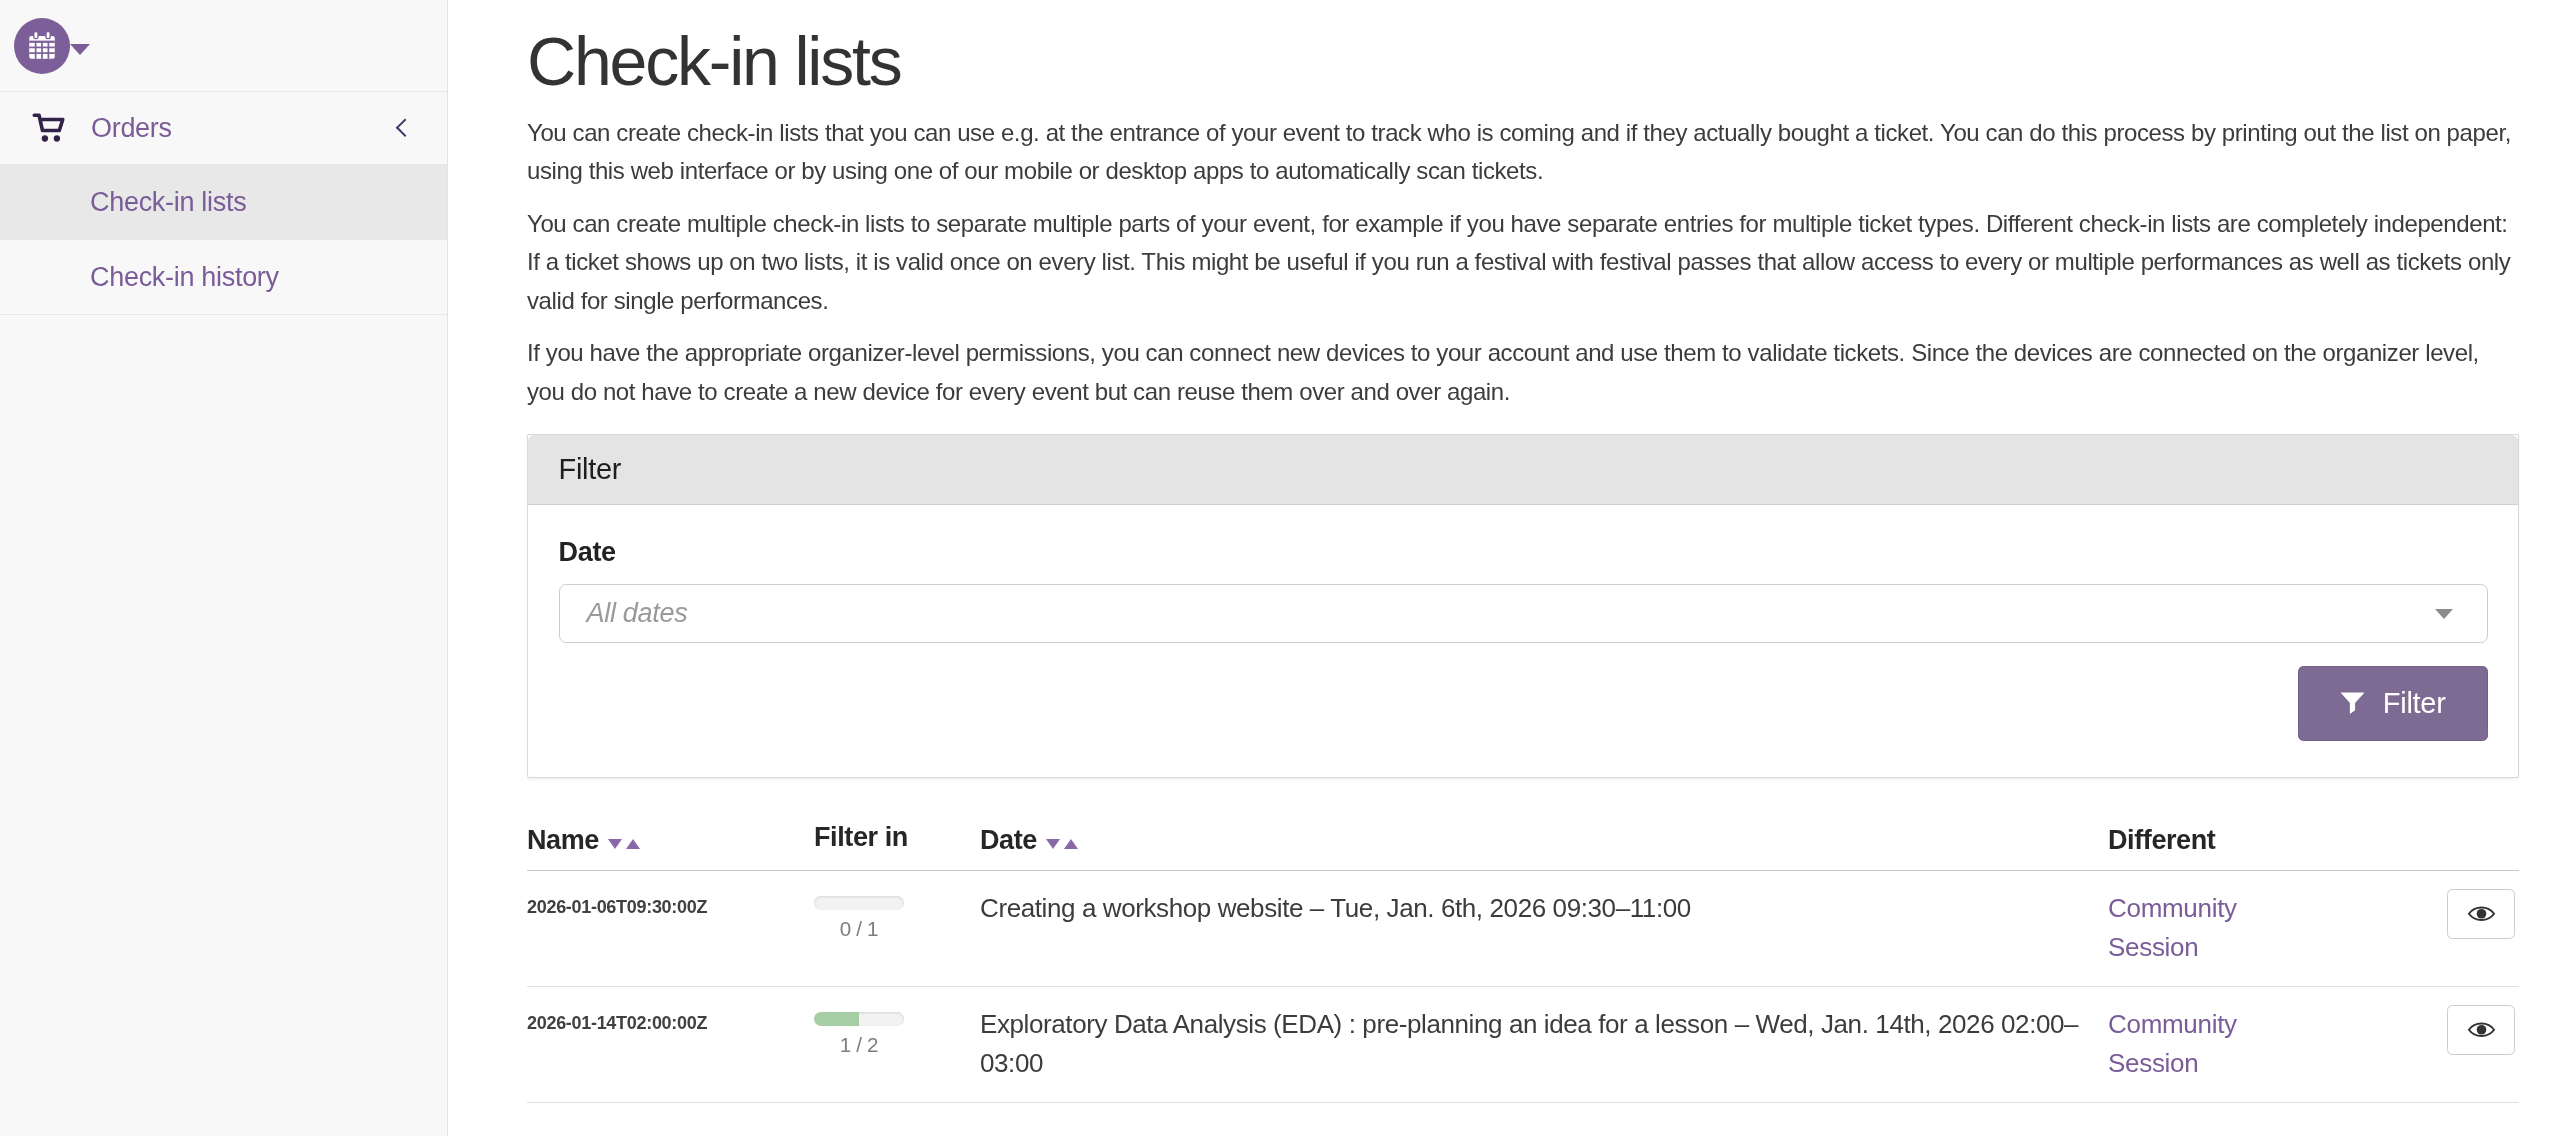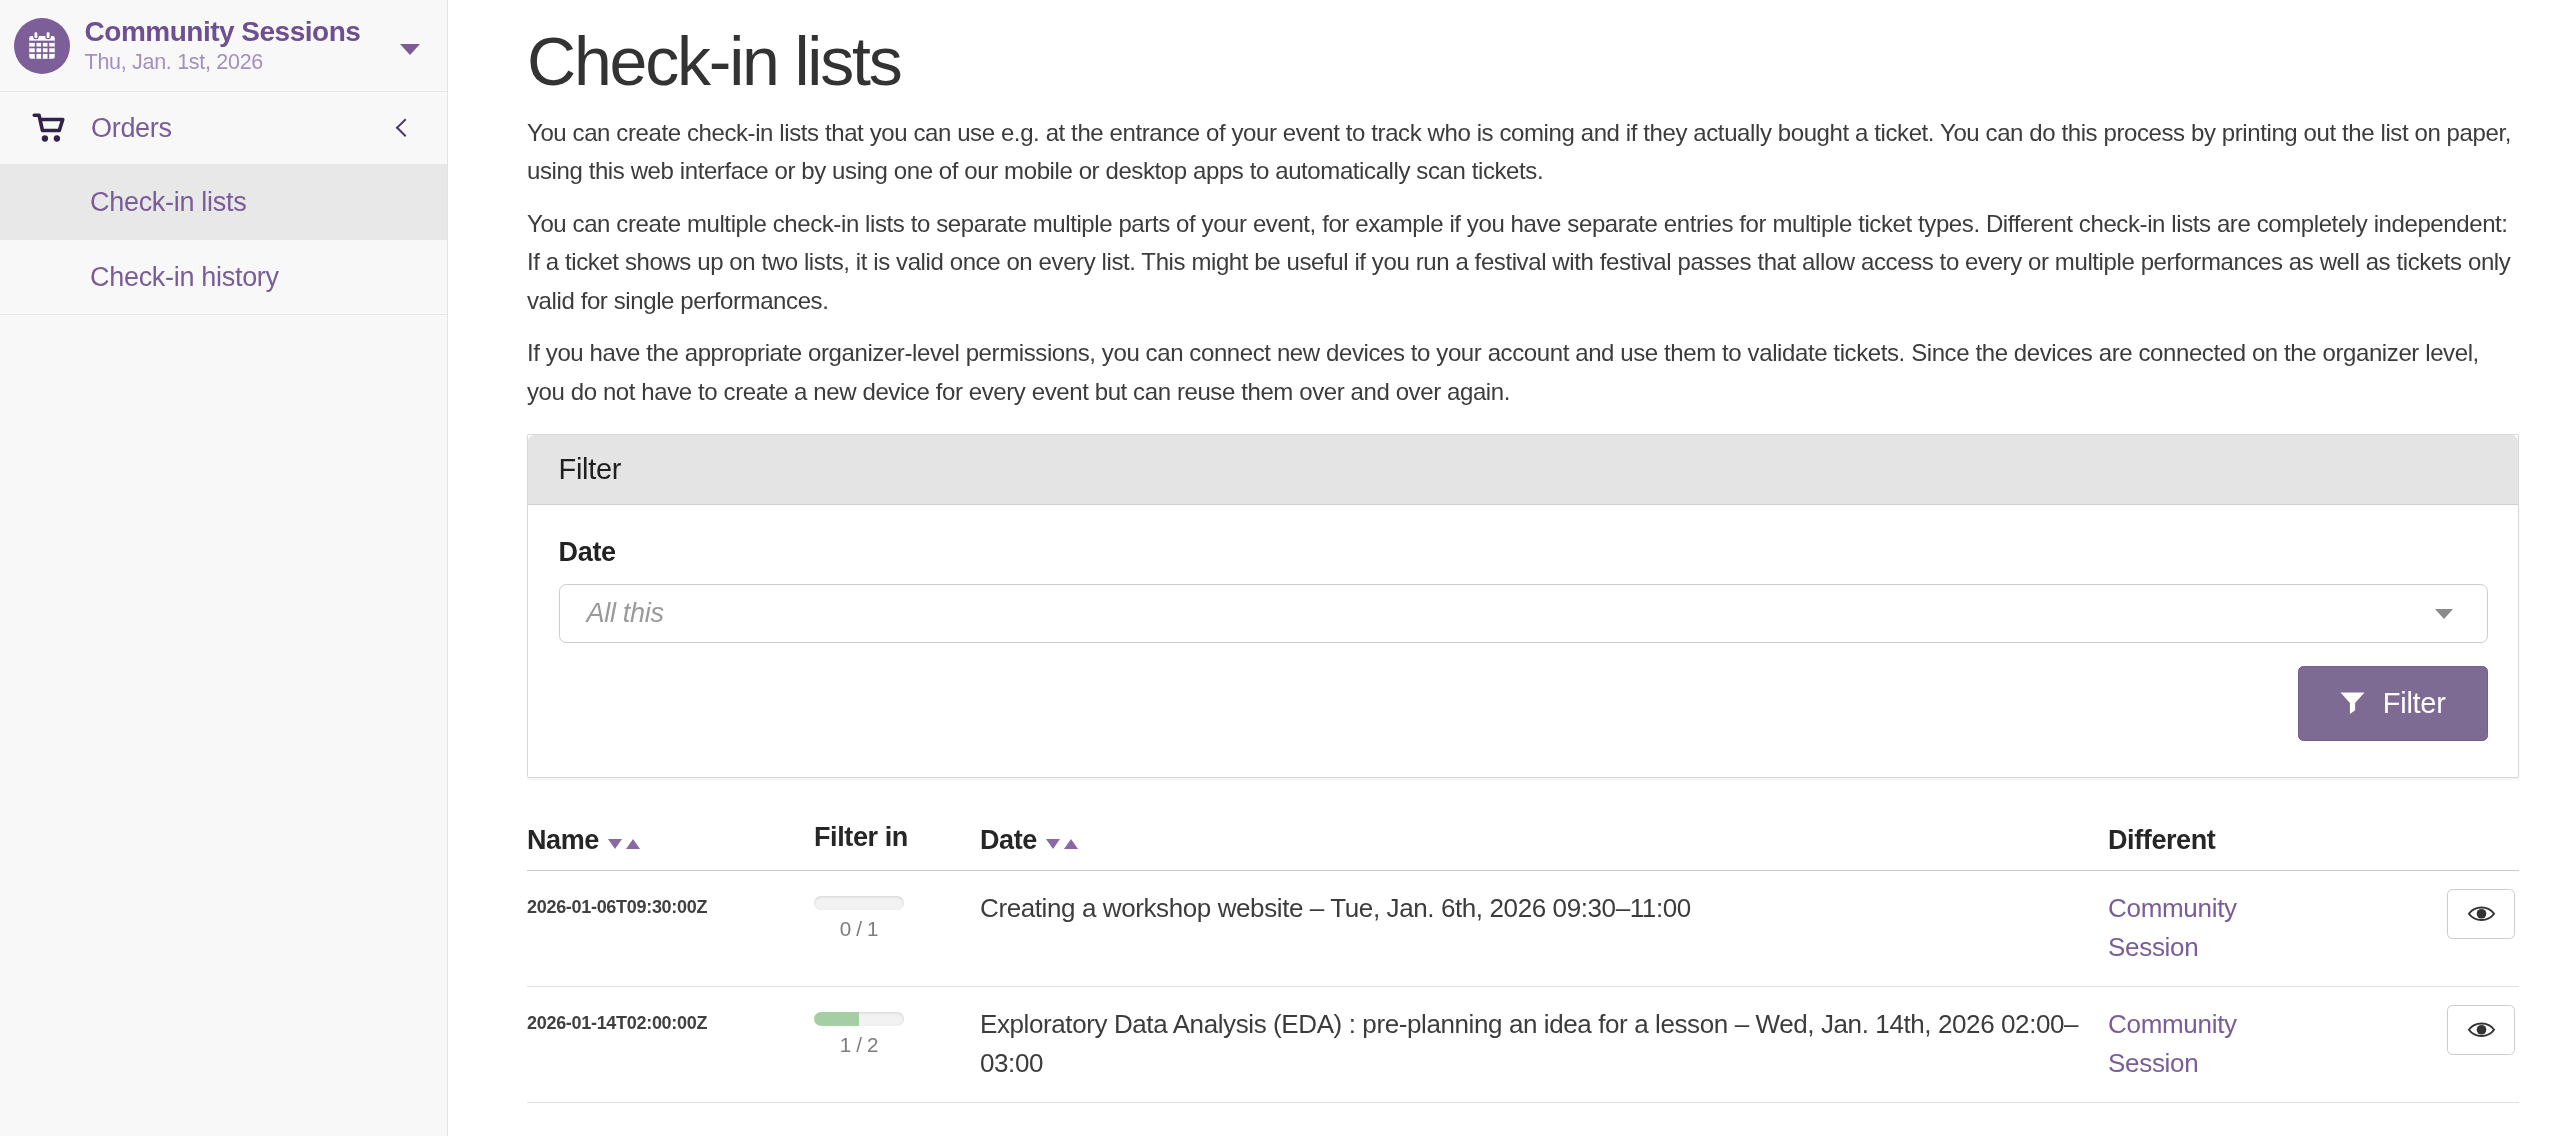--- a/index.html
+++ b/index.html
@@ -87,24 +87,20 @@
         <rect x="6.2" y="1.8" width="3" height="5" rx="1.2" fill="#fff" stroke="#7c5e99" stroke-width="1"></rect>
         <rect x="14.8" y="1.8" width="3" height="5" rx="1.2" fill="#fff" stroke="#7c5e99" stroke-width="1"></rect>
         <line x1="3" y1="9" x2="21" y2="9" stroke="#7c5e99" stroke-width="1.6"></line>
         <line x1="7.5" y1="9" x2="7.5" y2="21" stroke="#7c5e99" stroke-width="1.2"></line>
         <line x1="12" y1="9" x2="12" y2="21" stroke="#7c5e99" stroke-width="1.2"></line>
         <line x1="16.5" y1="9" x2="16.5" y2="21" stroke="#7c5e99" stroke-width="1.2"></line>
         <line x1="3" y1="13" x2="21" y2="13" stroke="#7c5e99" stroke-width="1.2"></line>
         <line x1="3" y1="17" x2="21" y2="17" stroke="#7c5e99" stroke-width="1.2"></line>
       </svg>
     </div>
-    <div class="logo-text">
-      <div class="logo-title">Community Sessions</div>
-      <div class="logo-sub">Thu, Jan. 1st, 2026</div>
-    </div>
     <div class="caret-down-sm"></div>
   </div>
 
 
   <div class="nav-item">
     <span class="nav-icon">
       <svg width="36" height="36" viewBox="0 0 24 24">
         <path d="M1.5 3.5 h3.2 l2.3 10.2 h11.2 l2.3 -7.4 h-14.5" fill="none" stroke="#31224a" stroke-width="2.4" stroke-linecap="round" stroke-linejoin="round"></path>
         <circle cx="8.6" cy="19" r="2.1" fill="#31224a"></circle>
         <circle cx="16.6" cy="19" r="2.1" fill="#31224a"></circle>
@@ -128,21 +124,21 @@
   <h1>Check-in lists</h1>
   <p class="para">You can create check-in lists that you can use e.g. at the entrance of your event to track who is coming and if they actually bought a ticket. You can do this process by printing out the list on paper, using this web interface or by using one of our mobile or desktop apps to automatically scan tickets.</p>
   <p class="para">You can create multiple check-in lists to separate multiple parts of your event, for example if you have separate entries for multiple ticket types. Different check-in lists are completely independent: If a ticket shows up on two lists, it is valid once on every list. This might be useful if you run a festival with festival passes that allow access to every or multiple performances as well as tickets only valid for single performances.</p>
   <p class="para">If you have the appropriate organizer-level permissions, you can connect new devices to your account and use them to validate tickets. Since the devices are connected on the organizer level, you do not have to create a new device for every event but can reuse them over and over again.</p>
 
   <div class="panel">
     <div class="panel-header">Filter</div>
     <div class="panel-body">
       <div class="field-label">Date</div>
       <div class="select">
-        <span class="select-placeholder">All this</span>
+        <span class="select-placeholder">All dates</span>
         <span class="select-caret"></span>
       </div>
       <div class="btn-row">
         <div class="filter-btn">
           <svg width="25" height="23" viewBox="0 0 24 22">
             <path d="M0.5 0.5 L23.5 0.5 L14.5 10.5 L14.5 17.5 L9.5 21 L9.5 10.5 Z" fill="#fff"></path>
           </svg>
           <span>Filter</span>
         </div>
       </div>

